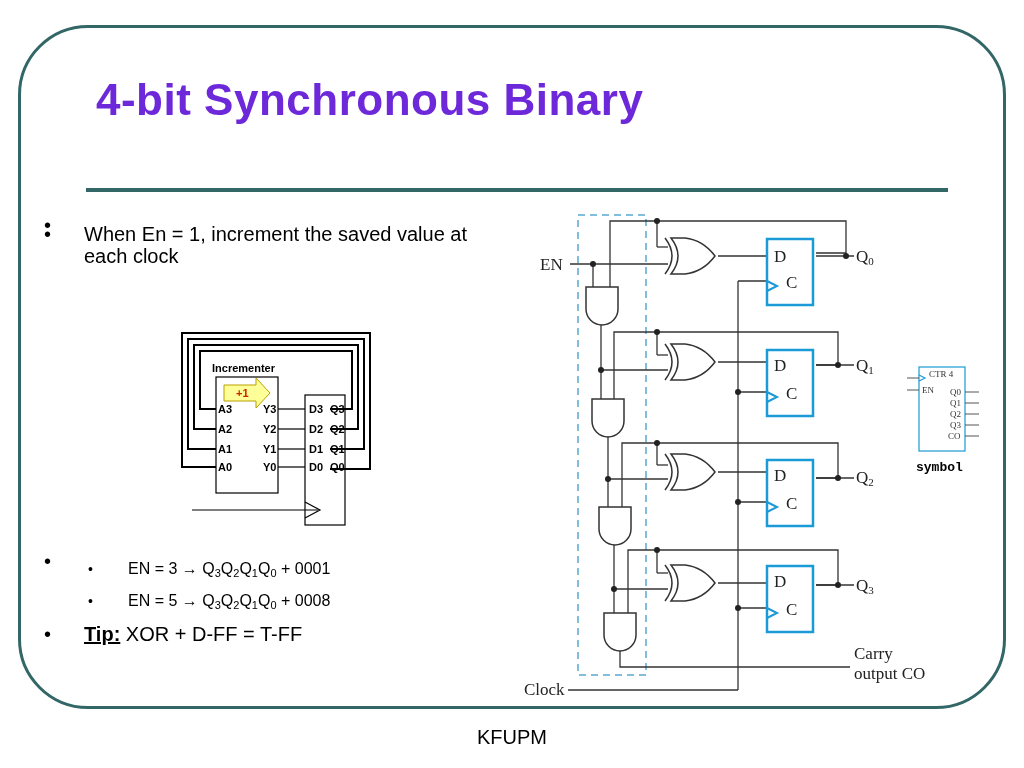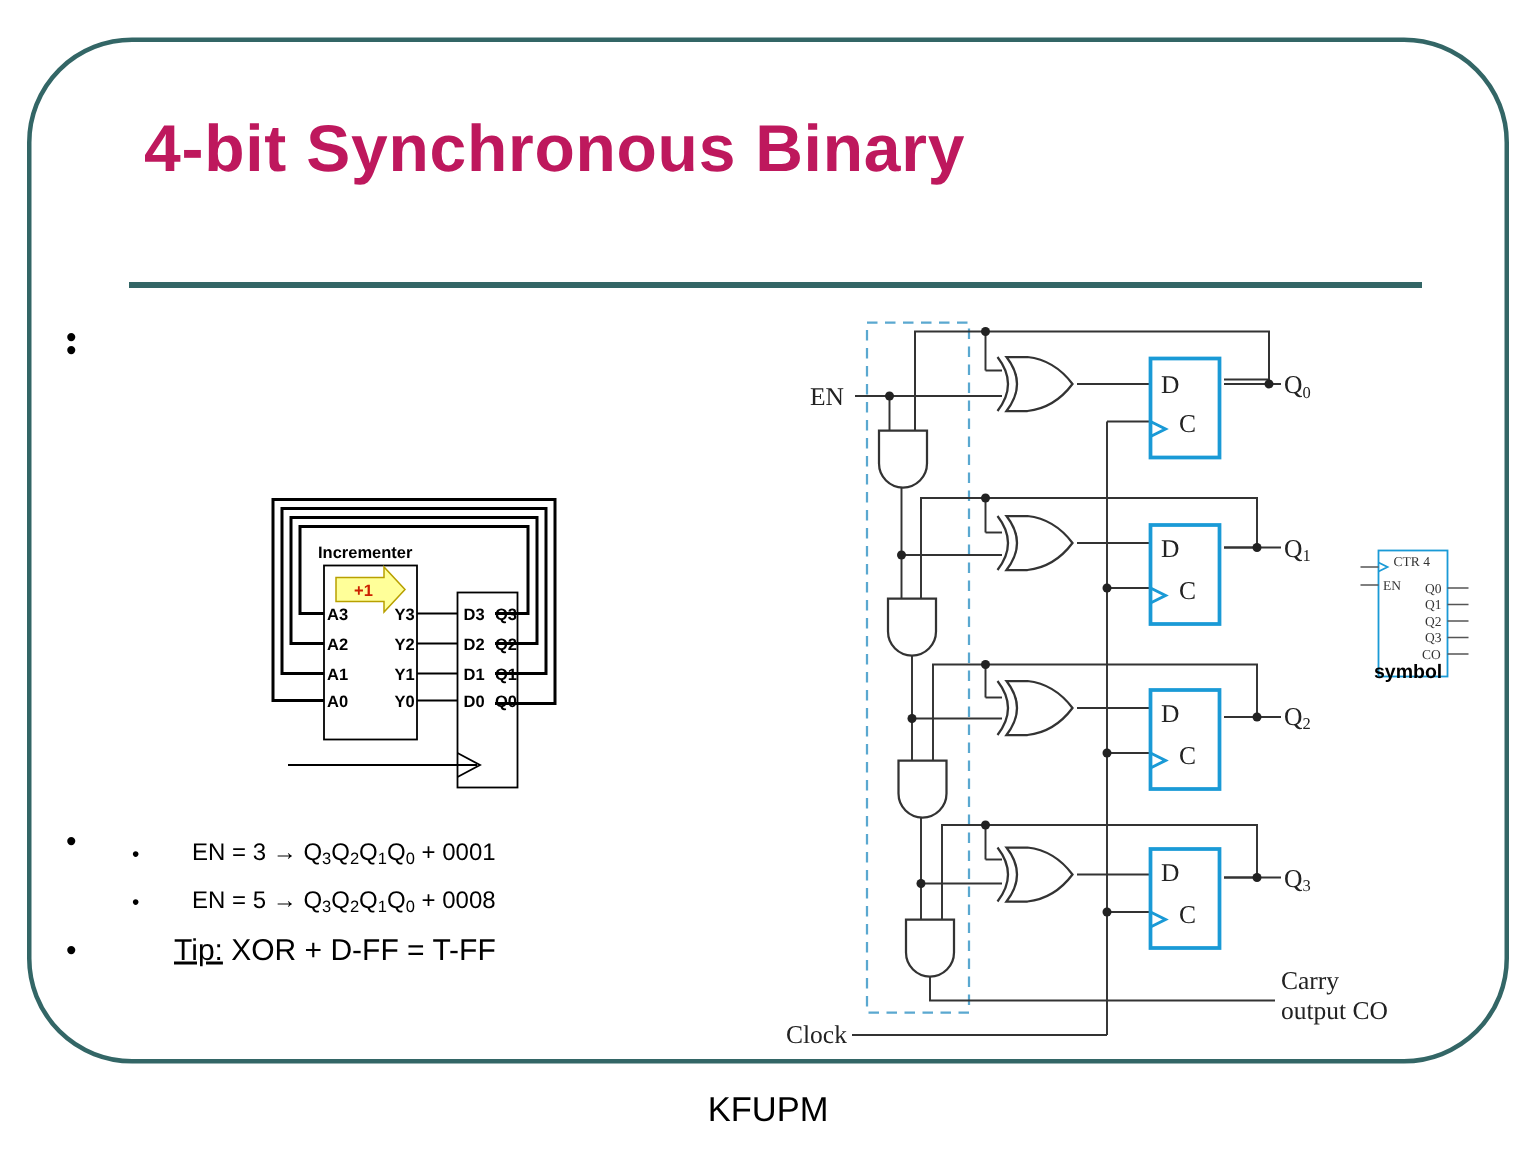--- a/index.html
+++ b/index.html
@@ -1,44 +1,44 @@
 <!DOCTYPE html>
 <html><head>
 <meta charset="utf-8">
 <style>
   html,body{margin:0;padding:0;background:#fff;}
   body{width:1024px;height:768px;position:relative;overflow:hidden;font-family:"Liberation Sans",sans-serif;}
   .frame{position:absolute;left:18px;top:25px;width:988px;height:684px;border:3px solid #336666;border-radius:70px;box-sizing:border-box;}
-  .title{position:absolute;left:96px;top:72px;width:800px;font-family:"Liberation Sans",sans-serif;font-weight:bold;font-size:44px;line-height:56px;color:#be185d;letter-spacing:0.5px;}
+  .title{position:absolute;left:96px;top:72px;width:800px;font-family:"Liberation Sans",sans-serif;font-weight:bold;font-size:44px;line-height:56px;color:#6d28d9;letter-spacing:0.5px;}
   .rule{position:absolute;left:86px;top:188px;width:862px;height:4px;background:#336666;}
   .bullets{position:absolute;left:44px;top:214px;width:460px;font-size:20px;color:#000;}
   .b{position:relative;padding-left:40px;line-height:22px;margin-bottom:9px;}
   .b .dot{position:absolute;left:0;top:0;}
   .sub{position:relative;padding-left:84px;font-size:16px;line-height:20px;margin-bottom:12px;}
   .sub .dot{position:absolute;left:44px;top:0;font-size:14px;}
-  .tip{font-weight:normal;text-decoration:underline;margin-left:32px;}
+  .tip{font-weight:bold;text-decoration:underline;}
   sub{font-size:11px;vertical-align:-3px;line-height:0;}
-  .footer{position:absolute;left:0;width:1024px;top:726px;text-align:center;font-size:23px;color:#000;}
+  .footer{position:absolute;left:0;width:1024px;top:726px;text-align:center;font-size:20px;color:#000;}
   svg text{font-family:"Liberation Serif",serif;}
   .inc text{font-family:"Liberation Sans",sans-serif;font-weight:bold;font-size:11px;}
-  .symlbl{position:absolute;left:916px;top:440px;font-size:13px;font-weight:bold;}
+  .symlbl{position:absolute;left:916px;top:460px;font-size:13px;font-weight:bold;font-family:Liberation Mono, monospace;}
 </style>
 </head>
 <body>
 
 <div class="frame"></div>
 
 <div class="title">
   <div>4-bit Synchronous Binary</div>
 </div>
 <div class="rule"></div>
 
 <div class="bullets">
   <div class="b"><span class="dot">•</span></div>
-  <div class="b" style="width:430px"><span class="dot">•</span></div>
+  <div class="b" style="width:430px"><span class="dot">•</span><span>When En = 1, increment the saved value at each clock</span></div>
 </div>
 
 <div class="bullets" style="top:550px">
   <div class="b"><span class="dot">•</span></div>
   <div class="sub"><span class="dot">•</span><span>EN = 3 → Q</span><sub>3</sub><span>Q</span><sub>2</sub><span>Q</span><sub>1</sub><span>Q</span><sub>0</sub><span> + 0001</span></div>
   <div class="sub"><span class="dot">•</span><span>EN = 5 → Q</span><sub>3</sub><span>Q</span><sub>2</sub><span>Q</span><sub>1</sub><span>Q</span><sub>0</sub><span> + 0008</span></div>
   <div class="b"><span class="dot">•</span><span class="tip">Tip:</span><span> XOR + D-FF = T-FF</span></div>
 </div>
 
 <svg class="inc" style="position:absolute;left:170px;top:325px" width="220" height="205" viewBox="0 0 220 205">

